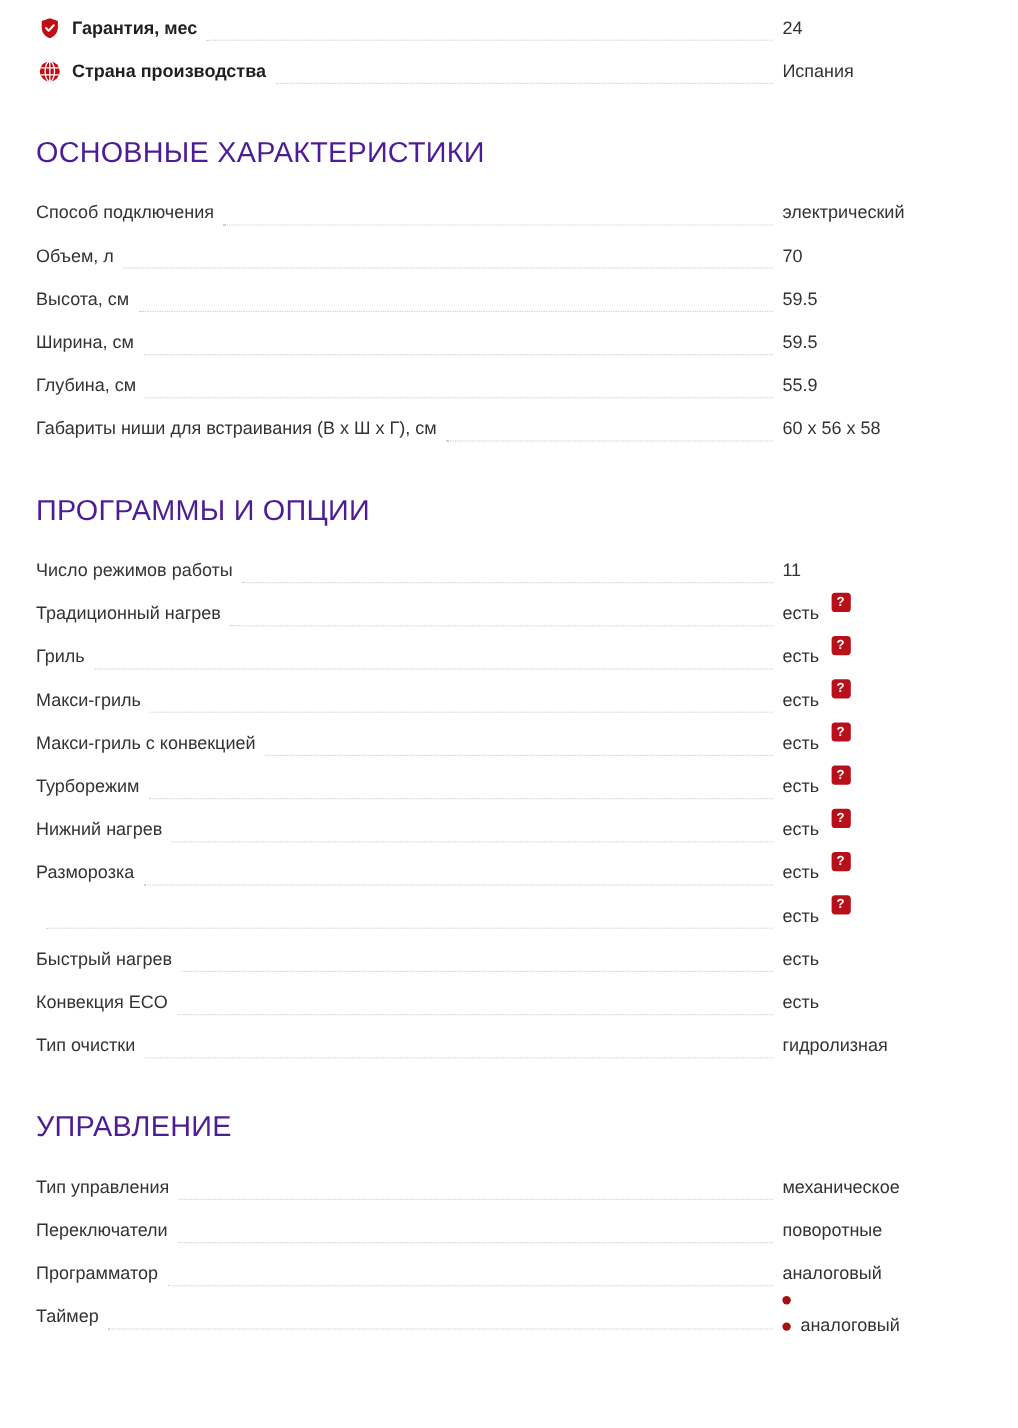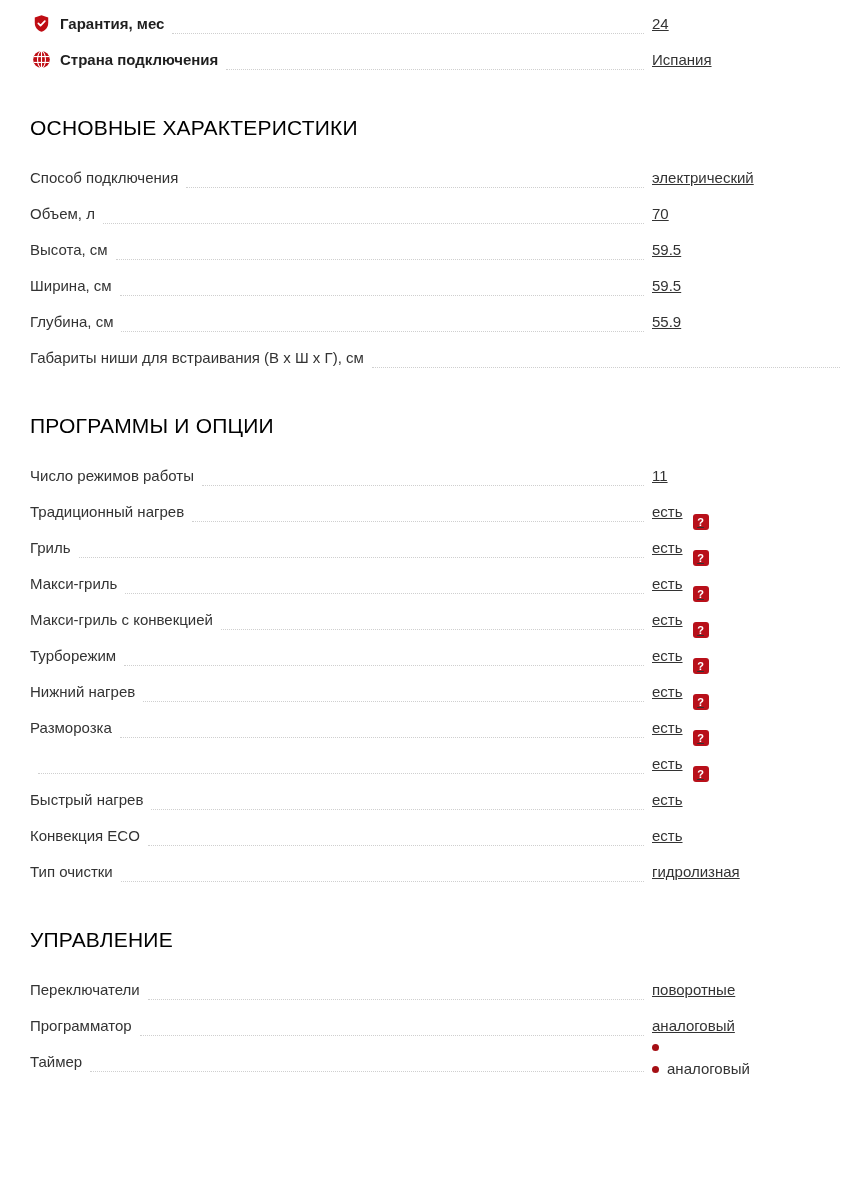--- a/index.html
+++ b/index.html
@@ -8,29 +8,29 @@
     width:848px; min-height:1190px; box-sizing:border-box;
     padding:6px 0 10px 30px; background:#ffffff; overflow:hidden;
   }
   .spec-row { display:flex; align-items:flex-start; min-height:36px; }
   .spec-icon { width:19px; height:19px; margin:8px 9px 0 2px; flex:0 0 auto; }
   .spec-icon svg { display:block; }
   .spec-label { flex:0 0 auto; font-size:15px; line-height:36px; color:#333333; white-space:nowrap; }
   .top-row .spec-label { font-weight:bold; color:#1f1f1f; }
   .leader { flex:1 1 auto; height:27px; border-bottom:1px dotted #cfcfcf; margin:0 8px; min-width:20px; }
   .spec-value { flex:0 0 auto; width:196px; font-size:15px; color:#333333; }
-  .value-inline { display:flex; align-items:flex-end; line-height:36px;text-decoration:underline; }
+  .value-inline { display:flex; align-items:flex-start; line-height:36px; }
   .help-badge {
     display:inline-flex; align-items:center; justify-content:center;
     width:16px; height:16px; border-radius:3px; margin-left:10px;
     background:#b8101a; color:#ffffff; font-size:11px; font-weight:bold;
     line-height:16px; cursor:pointer; user-select:none;
   }
   .section-title {
-    color:#000000; font-size:21px; font-weight:400; line-height:24px;
+    color:#4c1d95; font-size:24px; font-weight:400; line-height:24px;
     margin:38px 0 20px 0; letter-spacing:0.2px;
   }
   .value-list { list-style:none; margin:0; padding:0; }
   .value-list li { display:flex; align-items:center; line-height:36px; font-size:15px; color:#333333; }
   .bullet { width:7px; height:7px; border-radius:50%; background:#a50f14; margin-right:8px; flex:0 0 auto; }
 </style>
 </head>
 <body>
 
 <div class="page">
@@ -55,21 +55,21 @@
           <svg viewBox="0 0 24 24" width="19" height="19">
             <circle cx="12" cy="12" r="10.5" fill="#bf0d14"></circle>
             <g stroke="#fff" stroke-width="1.4" fill="none">
               <line x1="2.2" y1="8.3" x2="21.8" y2="8.3"></line>
               <line x1="2.2" y1="15.7" x2="21.8" y2="15.7"></line>
               <line x1="12" y1="1.5" x2="12" y2="22.5"></line>
               <ellipse cx="12" cy="12" rx="5" ry="10.5"></ellipse>
             </g>
           </svg>
         </span>
-        <span class="spec-label">Страна подключения</span>
+        <span class="spec-label">Страна производства</span>
         <span class="leader"></span>
         <div class="spec-value">
           <span class="value-inline">
             <span>Испания</span>
           </span>
         </div>
       </div>
     </section>
   <div id="sections">
       <section class="spec-section">
@@ -115,20 +115,25 @@
           <span class="leader"></span>
           <div class="spec-value">
             <span class="value-inline">
               <span>55.9</span>
             </span>
           </div>
         </div>
         <div class="spec-row">
           <span class="spec-label">Габариты ниши для встраивания (В х Ш х Г), см</span>
           <span class="leader"></span>
+          <div class="spec-value">
+            <span class="value-inline">
+              <span>60 x 56 x 58</span>
+            </span>
+          </div>
         </div>
       </section>
       <section class="spec-section">
         <h2 class="section-title">ПРОГРАММЫ И ОПЦИИ</h2>
         <div class="spec-row">
           <span class="spec-label">Число режимов работы</span>
           <span class="leader"></span>
           <div class="spec-value">
             <span class="value-inline">
               <span>11</span>
@@ -237,20 +242,29 @@
           <span class="leader"></span>
           <div class="spec-value">
             <span class="value-inline">
               <span>гидролизная</span>
             </span>
           </div>
         </div>
       </section>
       <section class="spec-section">
         <h2 class="section-title">УПРАВЛЕНИЕ</h2>
+        <div class="spec-row">
+          <span class="spec-label">Тип управления</span>
+          <span class="leader"></span>
+          <div class="spec-value">
+            <span class="value-inline">
+              <span>механическое</span>
+            </span>
+          </div>
+        </div>
         <div class="spec-row">
           <span class="spec-label">Переключатели</span>
           <span class="leader"></span>
           <div class="spec-value">
             <span class="value-inline">
               <span>поворотные</span>
             </span>
           </div>
         </div>
         <div class="spec-row">

